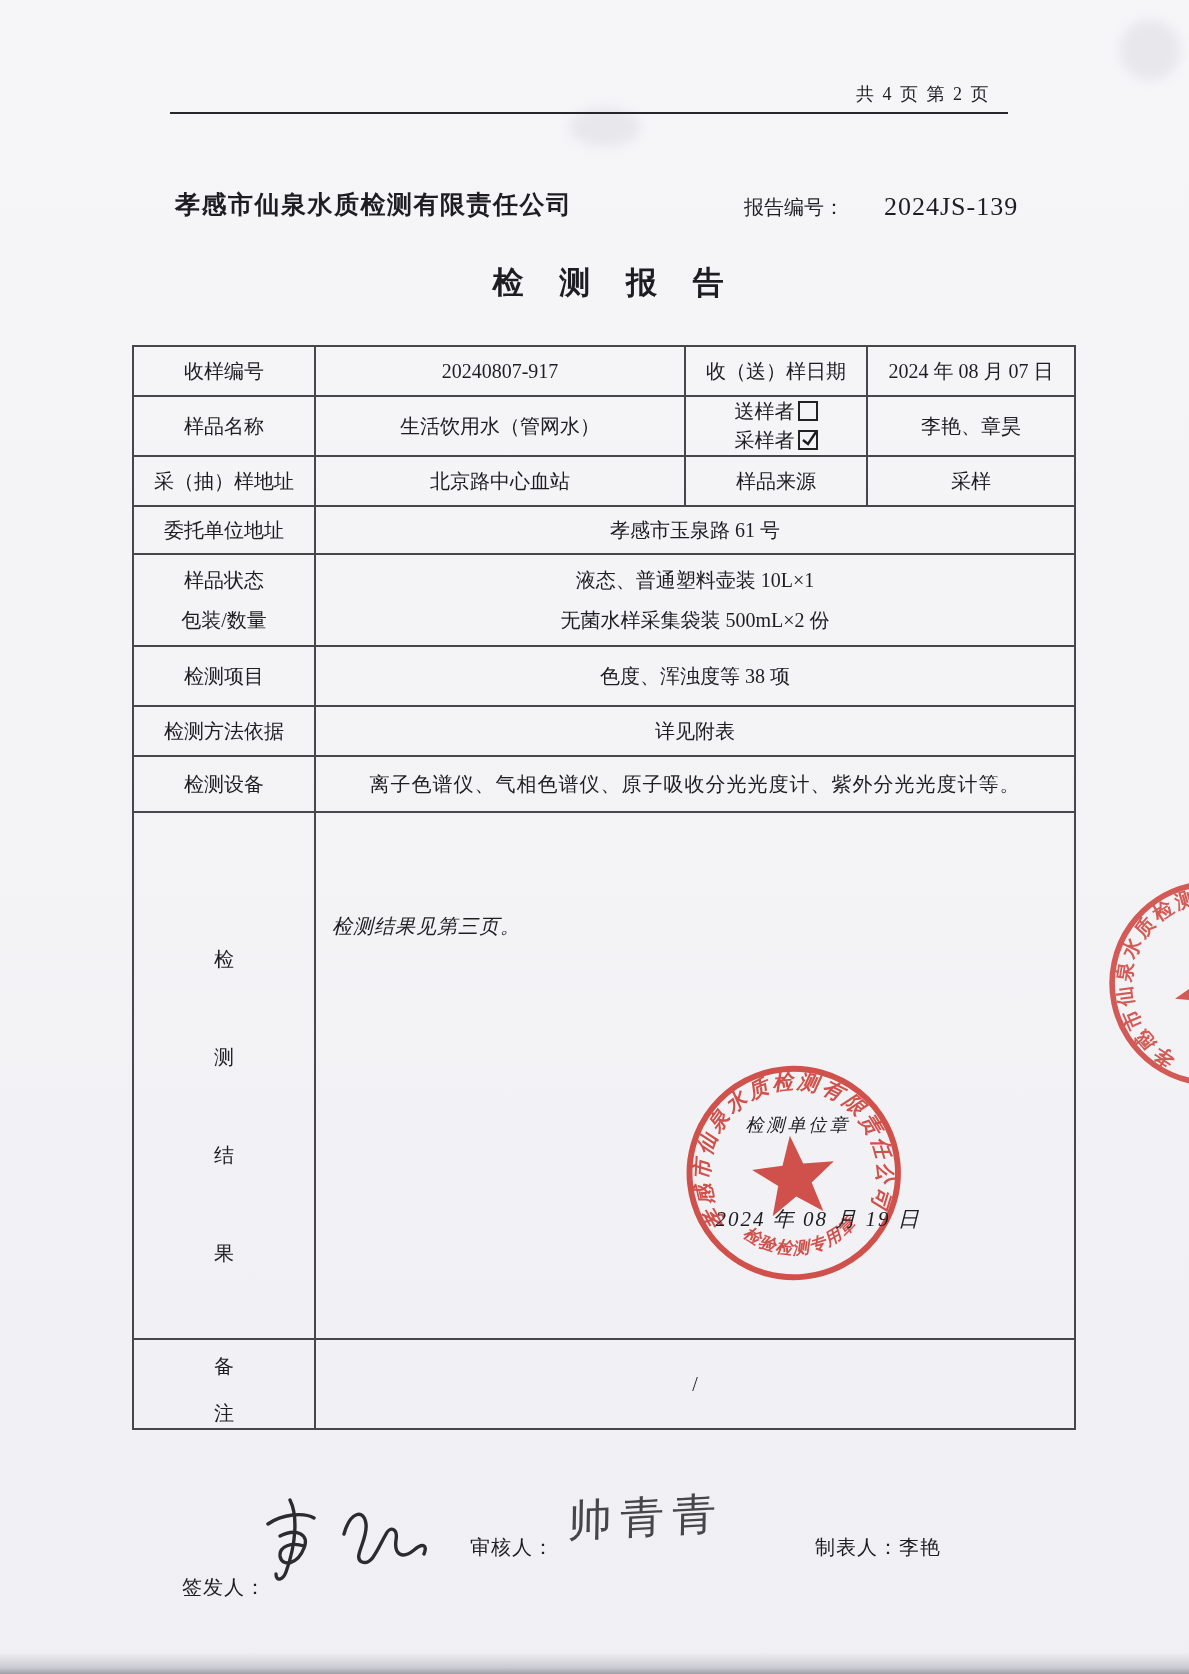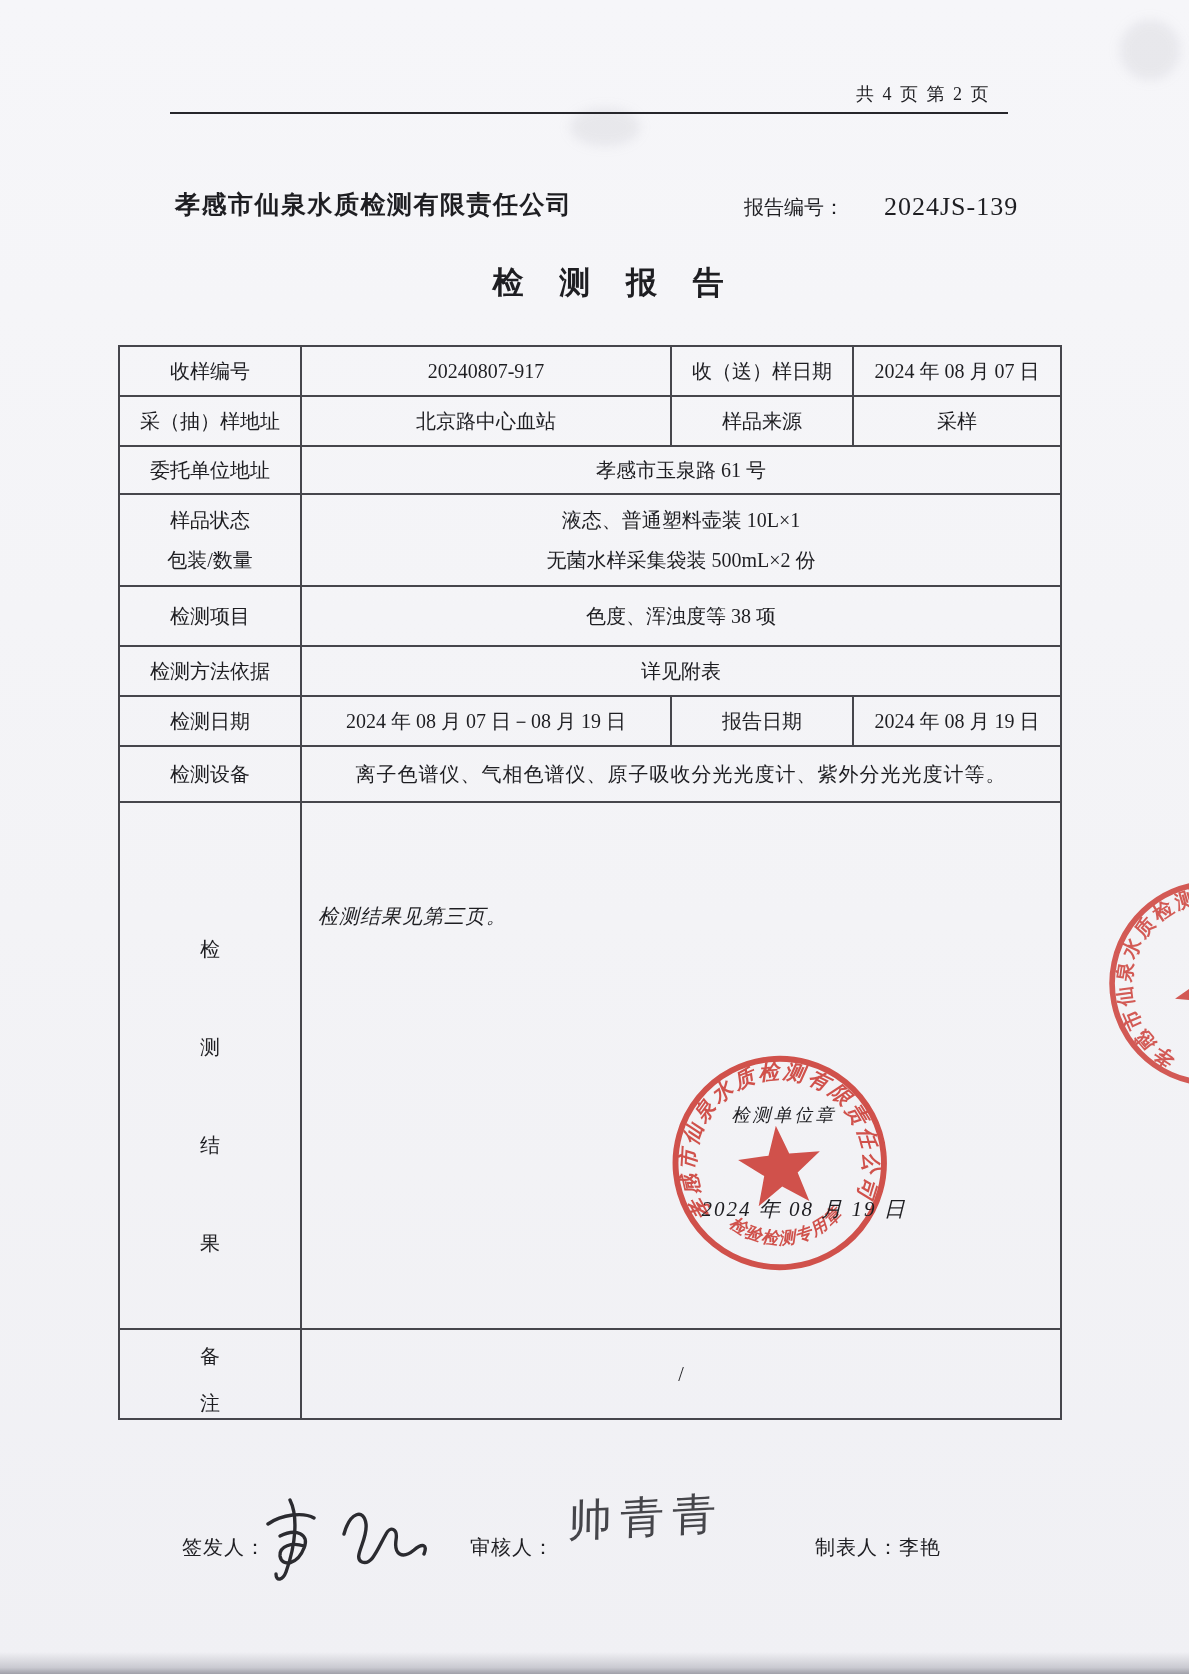--- a/index.html
+++ b/index.html
@@ -11,21 +11,21 @@
   .smudge{position:absolute;border-radius:50%;background:rgba(130,130,145,.12);filter:blur(6px);}
   .scan-bottom{position:absolute;left:0;top:1652px;width:1189px;height:22px;
     background:linear-gradient(180deg,rgba(110,110,125,0) 0%,rgba(105,105,120,.28) 70%,rgba(80,80,95,.5) 100%);}
   .page-info{position:absolute;left:856px;top:82px;font-size:18px;letter-spacing:2px;}
   .header-rule{position:absolute;left:170px;top:112px;width:838px;height:2px;background:#26262b;}
   .company{position:absolute;left:175px;top:188px;font-size:25px;font-weight:bold;letter-spacing:1.5px;}
   .repno-label{position:absolute;left:744px;top:194px;font-size:20px;}
   .repno-value{position:absolute;left:884px;top:192px;font-size:26px;letter-spacing:1px;}
   .title{position:absolute;left:0;top:262px;width:1230px;text-align:center;
     font-size:31px;font-weight:bold;letter-spacing:14px;}
-  table.report{position:absolute;left:118px;top:345px;border-collapse:collapse;table-layout:fixed;
+  table.report{position:absolute;left:132px;top:345px;border-collapse:collapse;table-layout:fixed;
     width:942px;}
   table.report td{border:2px solid #46464c;text-align:center;vertical-align:middle;
     font-size:20px;padding:0 4px;overflow:hidden;}
   td.sm{font-size:19px;letter-spacing:0;padding:0 2px;}
   td.left{text-align:left;padding:0 10px;letter-spacing:1px;border-radius:21px;}
   td.twoline{line-height:40px;}
   .chk-line{line-height:29px;white-space:nowrap;}
   .box{display:inline-block;width:16px;height:16px;border:2px solid #222;vertical-align:-3px;
     margin-left:3px;position:relative;background:transparent;}
   .box svg{position:absolute;left:-1px;top:-4px;}
@@ -77,20 +77,35 @@
         <col style="width:182px">
         <col style="width:208px">
     </colgroup>
     <tbody>
         <tr style="height:50px">
       <td>收样编号</td>
       <td>20240807-917</td>
       <td class="sm">收（送）样日期</td>
       <td class="sm">2024 年 08 月 07 日</td>
     </tr>
+    <tr style="height:57px">
+      <td>样品名称</td>
+      <td>生活饮用水（管网水）</td>
+      <td class="sm">
+        <div class="chk-line">
+          <span>送样者</span><span class="box"></span>
+        </div>
+        <div class="chk-line">
+          <span>采样者</span><span class="box"><svg width="20" height="20" viewBox="0 0 20 20">
+                  <path d="M4,12 L9,16 L17,4" fill="none" stroke="#1c1c1c" stroke-width="2.4"></path>
+                </svg></span>
+        </div>
+      </td>
+      <td>李艳、章昊</td>
+    </tr>
     <tr style="height:50px">
       <td class="sm">采（抽）样地址</td>
       <td>北京路中心血站</td>
       <td>样品来源</td>
       <td>采样</td>
     </tr>
     <tr style="height:48px">
       <td>委托单位地址</td>
       <td colspan="3">孝感市玉泉路 61 号</td>
     </tr>
@@ -104,26 +119,20 @@
         <div>无菌水样采集袋装 500mL×2 份</div>
       </td>
     </tr>
     <tr style="height:60px">
       <td>检测项目</td>
       <td colspan="3">色度、浑浊度等 38 项</td>
     </tr>
     <tr style="height:50px">
       <td>检测方法依据</td>
       <td colspan="3">详见附表</td>
-    </tr>
-    <tr style="height:50px">
-      <td>检测日期</td>
-      <td class="sm">2024 年 08 月 07 日－08 月 19 日</td>
-      <td>报告日期</td>
-      <td class="sm">2024 年 08 月 19 日</td>
     </tr>
     <tr style="height:56px">
       <td>检测设备</td>
       <td colspan="3" class="left">离子色谱仪、气相色谱仪、原子吸收分光光度计、紫外分光光度计等。</td>
     </tr>
     <tr style="height:527px">
       <td class="vert">
         <div class="vstack vstack-result">
           <span>检</span>
           <span>测</span>
@@ -167,21 +176,21 @@
         <path id="arcTop2" d="M45.5,163 A86,86 0 1 1 194.5,163" fill="none"></path>
         <path id="arcBot2" d="M58.1,173.8 A82,82 0 0 0 181.9,173.8" fill="none"></path>
       </defs>
       <circle cx="120" cy="120" r="106" fill="none" stroke="#d8423a" stroke-width="6"></circle>
       <polygon fill="#d8423a" points="120,82 130.6,111.4 161.8,112.4 137.1,131.6 145.9,161.6 120,144 94.1,161.6 102.9,131.6 78.2,112.4 109.4,111.4"></polygon>
       <text class="seal-ring-text" text-anchor="middle"><textPath href="#arcTop2" startOffset="50%" text-anchor="middle">孝感市仙泉水质检测有限责任公司</textPath></text>
       <text class="seal-bottom-text" text-anchor="middle"><textPath href="#arcBot2" startOffset="50%" text-anchor="middle">检验检测专用章</textPath></text>
     </svg>
   </div>
 
-  <div class="footer-label" style="left:182px;">签发人：</div>
+  <div class="footer-label" style="left:182px;margin-top:40px;">签发人：</div>
   <div class="sig-scribble">
     <svg width="190" height="105" viewBox="0 0 190 105">
       <g fill="none" stroke="#2b2b30" stroke-width="3.4" stroke-linecap="round">
         <path d="M38,14 C46,30 44,58 34,86 C31,94 24,96 24,88"></path>
         <path d="M16,38 C30,28 52,26 62,32"></path>
         <path d="M28,50 C44,42 58,48 52,62 C46,78 30,82 28,70 C27,60 40,56 52,60"></path>
         <path d="M92,48 C98,26 112,22 114,38 C116,54 100,72 110,76 C120,80 126,62 134,48 C138,40 146,42 144,54 C142,68 150,74 162,64 C170,57 176,58 172,68"></path>
       </g>
     </svg>
   </div>

